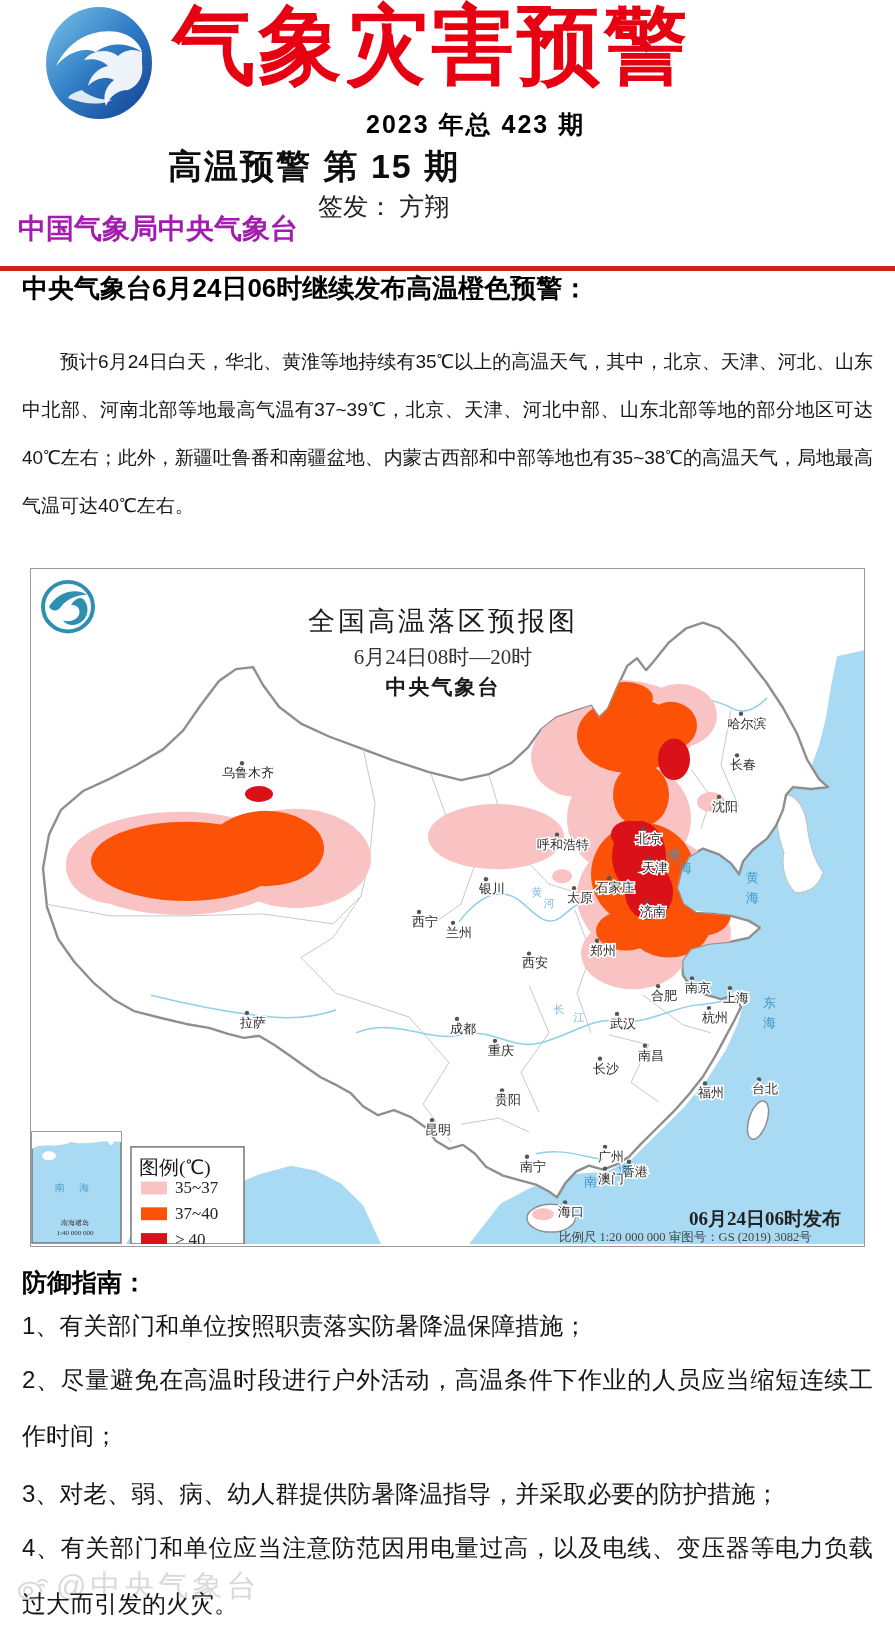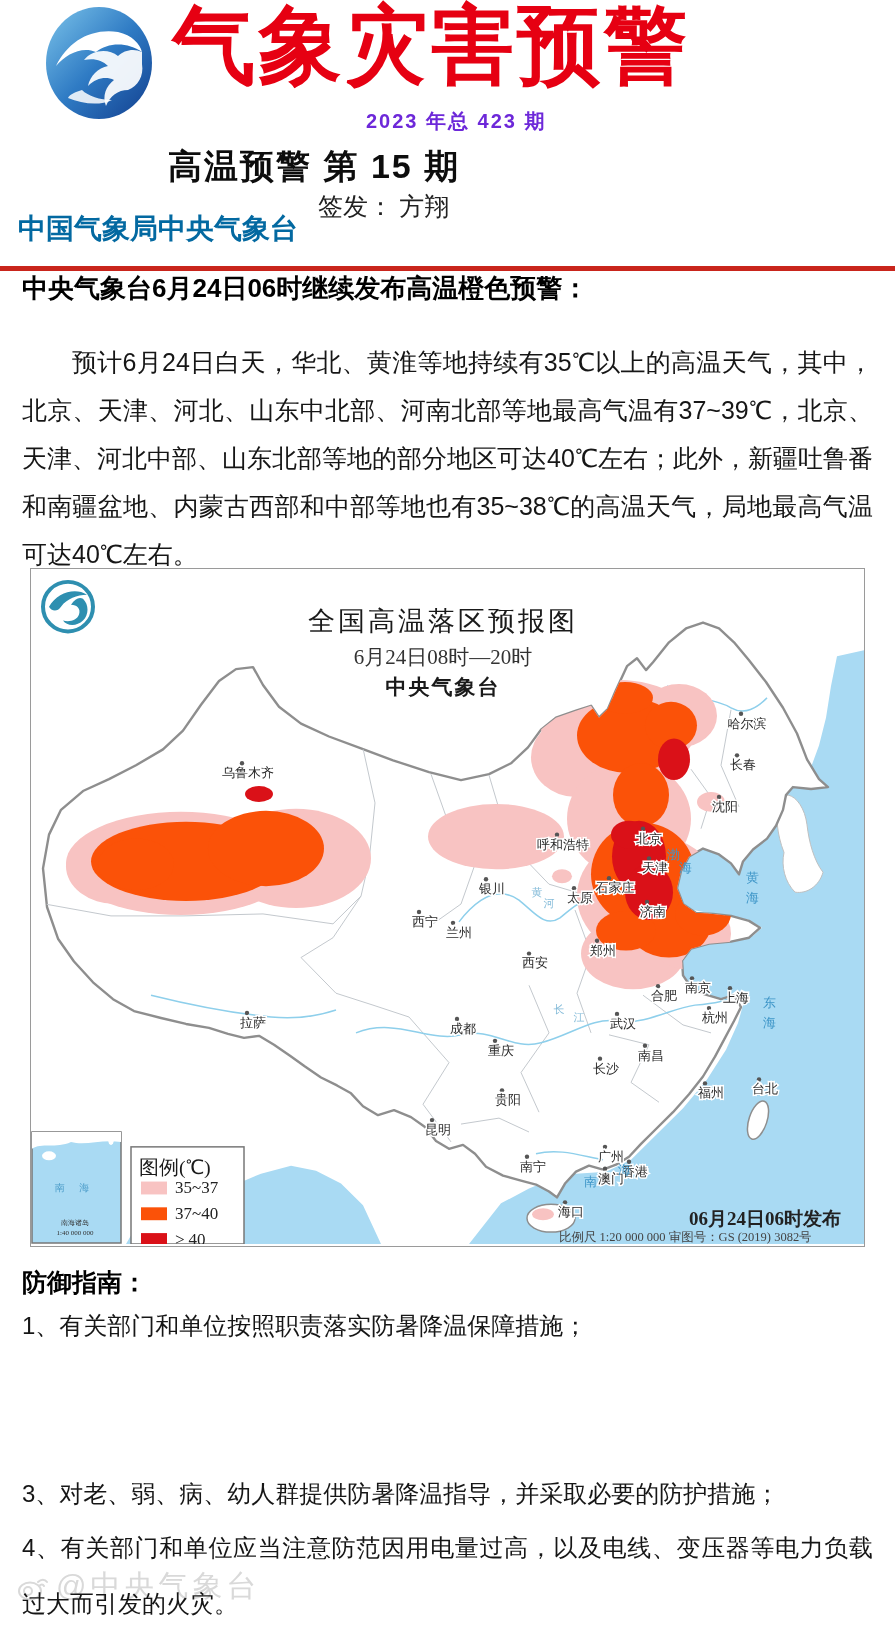--- a/index.html
+++ b/index.html
@@ -3,30 +3,30 @@
 <meta charset="utf-8">
 <style>
   html,body{margin:0;padding:0;background:#ffffff;}
   body{width:895px;font-family:"Liberation Sans",sans-serif;}
   #page{position:relative;width:895px;height:1639px;background:#fff;overflow:hidden;}
 
   
   .logo{position:absolute;left:38px;top:2px;width:122px;height:122px;}
   .main-title{position:absolute;left:172px;top:-12px;font-family:"Liberation Serif",serif;
     font-weight:bold;font-size:86px;color:#e60012;letter-spacing:3px;transform:scaleX(.97);transform-origin:left;}
-  .issue1{position:absolute;left:366px;top:108px;font-size:20px;font-weight:bold;color:#6d28d9;letter-spacing:2px;}
+  .issue1{position:absolute;left:366px;top:108px;font-size:25px;font-weight:bold;color:#000000;letter-spacing:2px;}
   .issue2{position:absolute;left:168px;top:144px;font-size:34px;font-weight:bold;color:#0d0d0d;letter-spacing:2px;text-align:right;}
-  .agency{position:absolute;left:18px;top:210px;font-family:Liberation Sans, sans-serif;font-size:28px;font-weight:bold;color:#0369a1;}
+  .agency{position:absolute;left:18px;top:210px;font-family:Liberation Sans, sans-serif;font-size:28px;font-weight:bold;color:#a21caf;}
   .sig{position:absolute;left:318px;top:188px;font-family:"Liberation Serif",serif;font-size:25px;color:#222;line-height:38px;}
   .dt{position:absolute;left:588px;top:206px;font-size:27px;font-weight:bold;color:#0d0d0d;}
   .redline{position:absolute;left:0;top:266px;width:895px;height:5px;background:#c9251c;}
 
   
   .headline{position:absolute;left:22px;top:271px;font-size:26px;font-weight:bold;color:#000;}
-  .bodytxt{position:absolute;left:22px;top:338px;width:851px;font-size:25px;color:#161616;
+  .bodytxt{position:absolute;left:22px;top:338px;width:851px;font-size:19px;color:#161616;
     line-height:48px;text-align:justify;text-indent:2em;}
 
   
   .mapbox{position:absolute;left:30px;top:568px;width:833px;height:677px;border:1px solid #9a9a9a;background:#fff;}
   .mapbox svg{display:block;}
 
   
   .guide-title{position:absolute;left:22px;top:1266px;font-size:25px;font-weight:bold;color:#000;}
   .gitem{position:absolute;left:22px;width:851px;font-size:24px;color:#161616;line-height:56px;text-align:justify;margin:0;}
   .g1{top:1298px;} .g2{top:1352px;} .g3{top:1466px;} .g4{top:1520px;}
@@ -350,20 +350,21 @@
         <ellipse cx="80" cy="575" rx="3" ry="6" fill="#ffffff"></ellipse>
         <text x="44" y="628" text-anchor="middle" font-size="10" fill="#4b9cc9" letter-spacing="6">南  海</text>
         <text x="44" y="662" text-anchor="middle" font-size="7" fill="#333">南海诸岛</text>
         <text x="44" y="672" text-anchor="middle" font-size="7" fill="#333">1:40 000 000</text>
       </g>
     </svg>
   </div>
 
   <div class="guide-title zt">防御指南：</div>
   <p class="gitem g1 zt">1、有关部门和单位按照职责落实防暑降温保障措施；</p>
+  <p class="gitem g2 zt">2、尽量避免在高温时段进行户外活动，高温条件下作业的人员应当缩短连续工作时间；</p>
   <p class="gitem g3 zt">3、对老、弱、病、幼人群提供防暑降温指导，并采取必要的防护措施；</p>
   <p class="gitem g4 zt">4、有关部门和单位应当注意防范因用电量过高，以及电线、变压器等电力负载过大而引发的火灾。</p>
 
   <div class="wm">
     <svg width="34" height="30" viewBox="0 0 34 30">
       <ellipse cx="14" cy="19" rx="11" ry="8.5" fill="none" stroke="#d9d9d9" stroke-width="2"></ellipse>
       <circle cx="12" cy="19" r="4" fill="none" stroke="#d9d9d9" stroke-width="2"></circle>
       <path d="M22,10 C25,7 29,7 31,10" fill="none" stroke="#d9d9d9" stroke-width="2" stroke-linecap="round"></path>
       <path d="M23,14 C25,12 27,12 28,14" fill="none" stroke="#d9d9d9" stroke-width="2" stroke-linecap="round"></path>
     </svg><span>@中央气象台</span>

